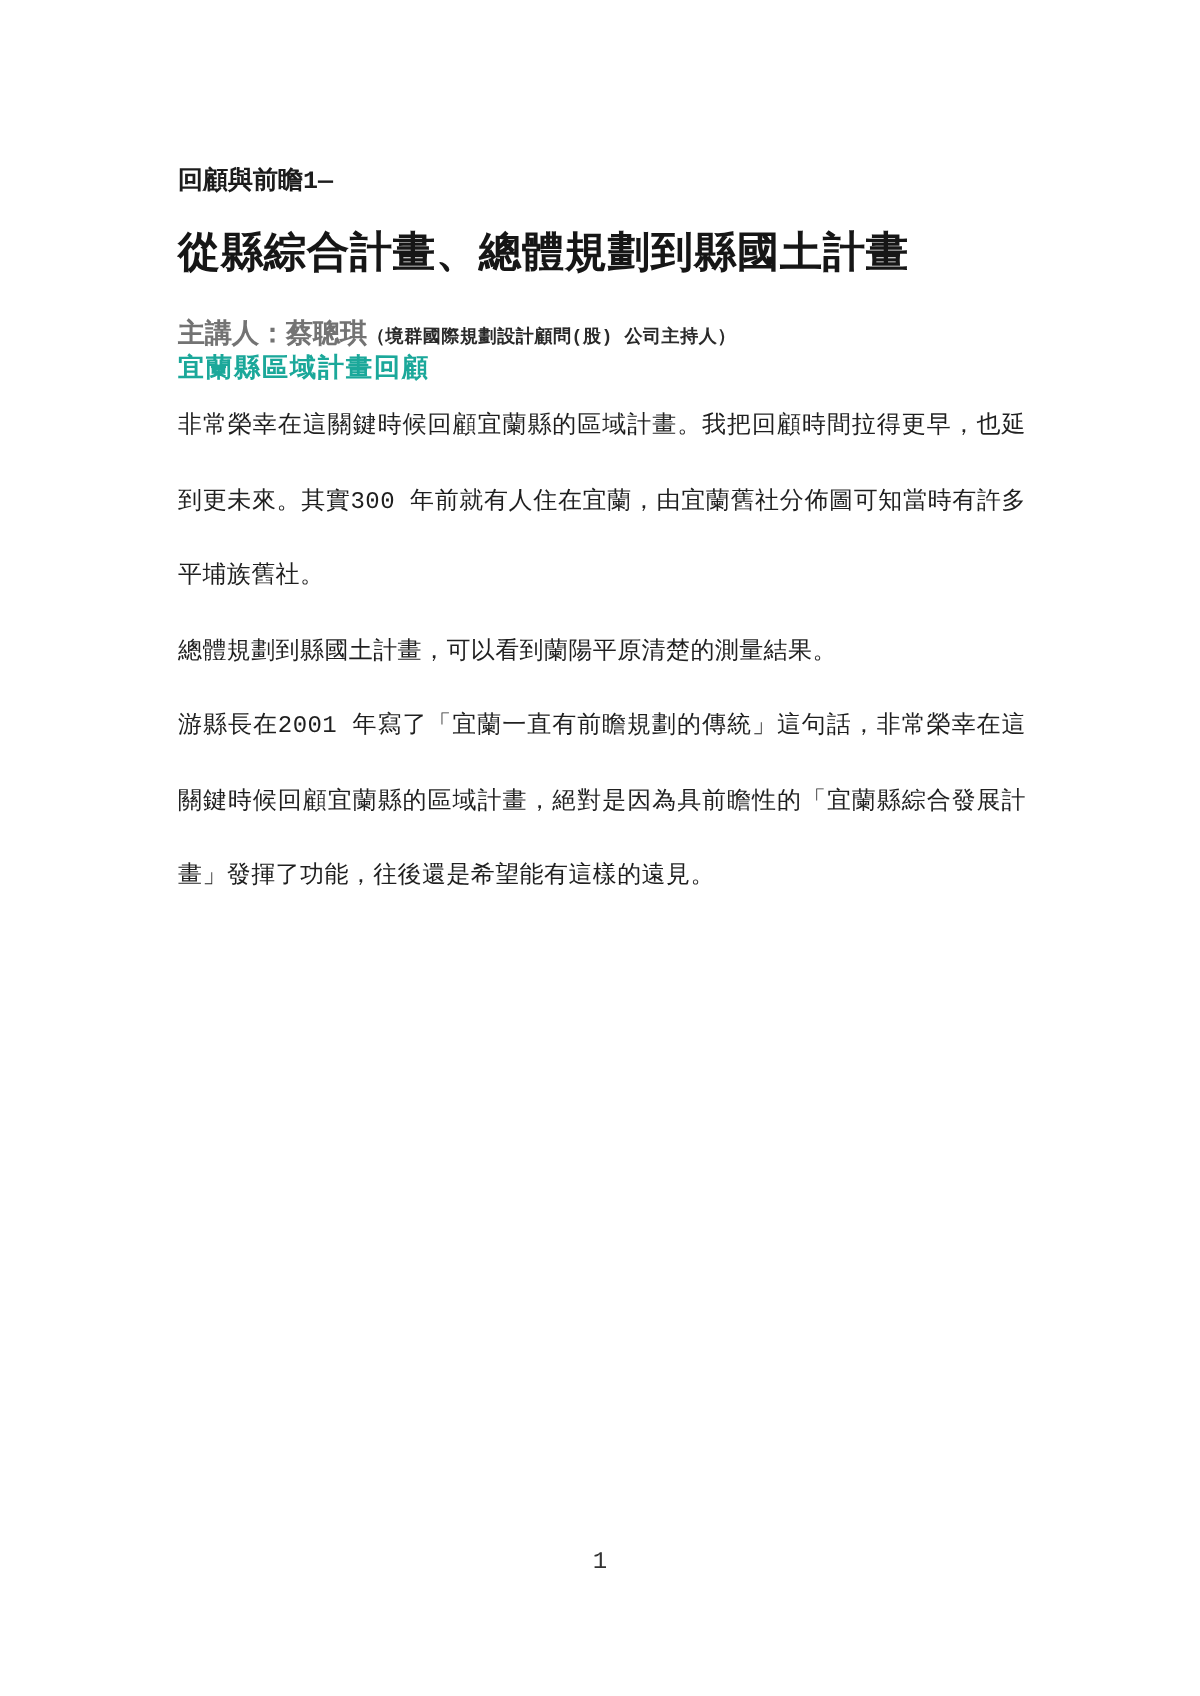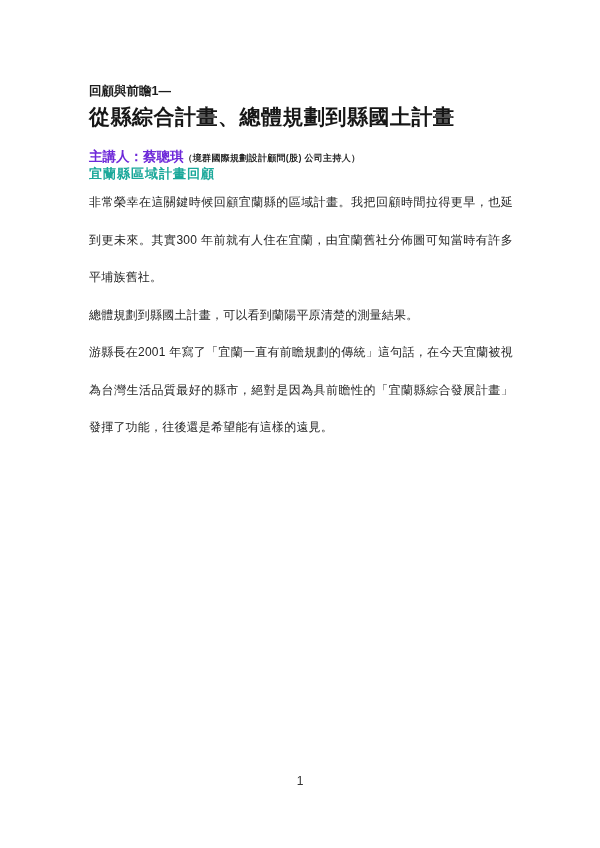--- a/index.html
+++ b/index.html
@@ -6,52 +6,52 @@
     margin: 0;
     padding: 0;
     background: #ffffff;
   }
   .page {
     position: relative;
     width: 600px;
     height: 848px;
     background: #ffffff;
     overflow: hidden;
-    font-family: Liberation Sans, sans-serif;
+    font-family: Liberation Mono, monospace;
     color: #1c1c1c;
   }
   .content {
     position: absolute;
     top: 84px;
     left: 89px;
     width: 424px;
   }
   .series-label {
     font-size: 12.5px;
     font-weight: 700;
     line-height: 14px;
     color: #1c1c1c;
   }
   .doc-title {
-    margin-top: 7px;
+    margin-top: 19px;
     font-size: 21px;
     font-weight: 700;
     line-height: 24px;
     letter-spacing: 0.5px;
     color: #161616;
   }
   .speaker-line {
     margin-top: 19px;
     line-height: 15px;
     white-space: nowrap;
   }
   .speaker-name {
     font-size: 13.5px;
     font-weight: 700;
-    color: #6d28d9;
+    color: #737373;
   }
   .speaker-affiliation {
     font-size: 9px;
     font-weight: 700;
     color: #2a2a2a;
     letter-spacing: 0.3px;
   }
   .section-heading {
     font-size: 13px;
     font-weight: 700;
@@ -93,19 +93,19 @@
 
     <div class="speaker-line">
       <span class="speaker-name">主講人：蔡聰琪</span><span class="speaker-affiliation">（境群國際規劃設計顧問(股) 公司主持人）</span>
     </div>
 
     <div class="section-heading">宜蘭縣區域計畫回顧</div>
 
     <div class="body-text">
       <p>非常榮幸在這關鍵時候回顧宜蘭縣的區域計畫。我把回顧時間拉得更早，也延到更未來。其實300 年前就有人住在宜蘭，由宜蘭舊社分佈圖可知當時有許多平埔族舊社。</p>
       <p>總體規劃到縣國土計畫，可以看到蘭陽平原清楚的測量結果。</p>
-      <p>游縣長在2001 年寫了「宜蘭一直有前瞻規劃的傳統」這句話，在今天宜蘭被視為台灣生活品質最好的縣市，絕對是因為具前瞻性的「宜蘭縣綜合發展計畫」發揮了功能，往後還是希望能有這樣的遠見。</p>
+      <p>游縣長在2001 年寫了「宜蘭一直有前瞻規劃的傳統」這句話，非常榮幸在這關鍵時候回顧宜蘭縣的區域計畫，絕對是因為具前瞻性的「宜蘭縣綜合發展計畫」發揮了功能，往後還是希望能有這樣的遠見。</p>
     </div>
 
   </div>
 
   <div class="page-number">1</div>
 </div>
 
 </body></html>

